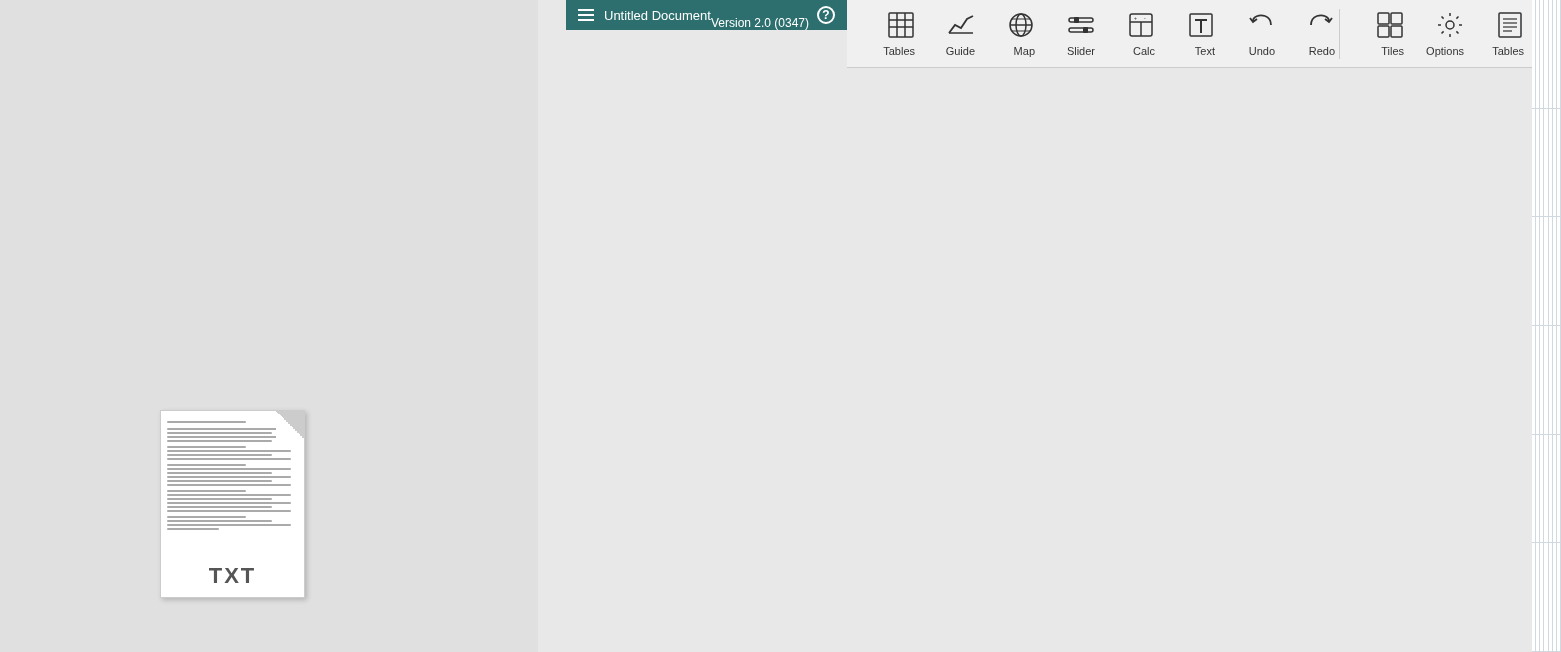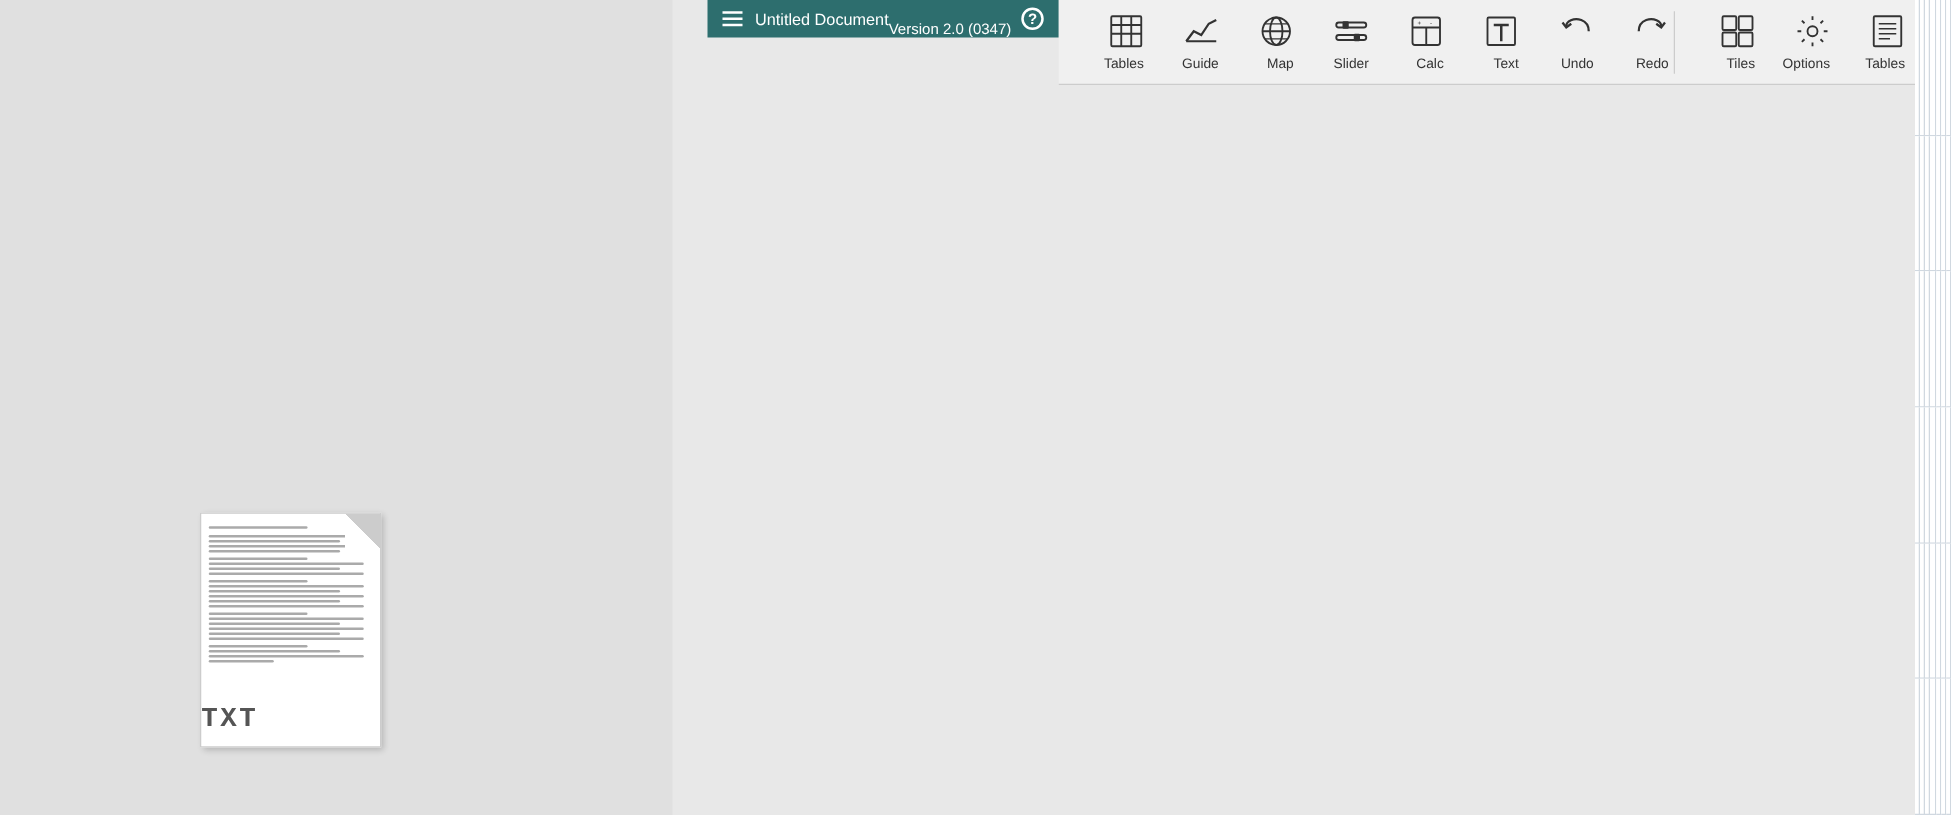--- a/index.html
+++ b/index.html
@@ -52,27 +52,26 @@
       margin-bottom: 2px;
       border-radius: 1px;
     }
 
     .doc-line.short { width: 60%; }
     .doc-line.medium { width: 80%; }
     .doc-line.long { width: 95%; }
     .doc-line.xshort { width: 40%; }
 
     .doc-txt-label {
-      text-align: left;
+      text-align: center;
       font-size: 22px;
       font-weight: bold;
       color: #555;
       padding: 4px 0 6px 0;
       letter-spacing: 2px;
-      font-family: Liberation Mono, monospace;
     }
 
     
     .right-panel {
       flex: 1;
       display: flex;
       flex-direction: row;
       padding-left: 28px;
     }
 

